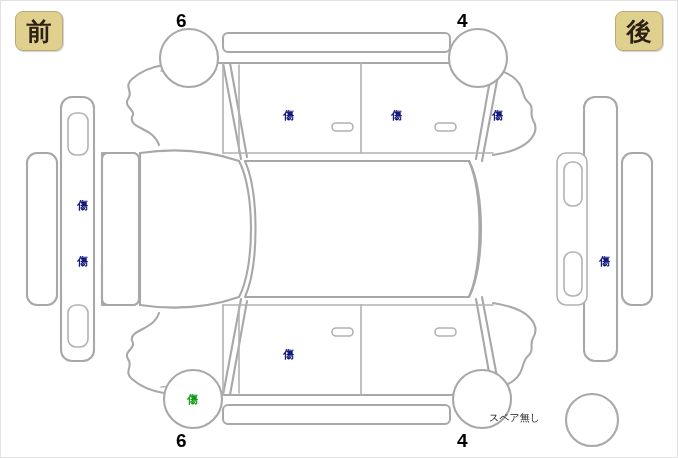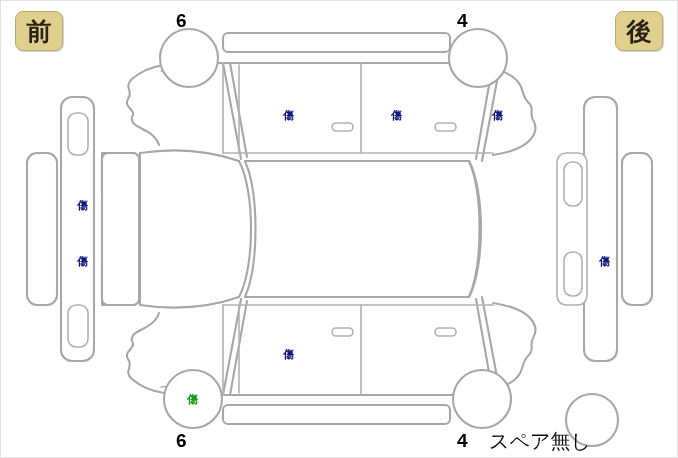--- a/index.html
+++ b/index.html
@@ -69,22 +69,22 @@
     font-family:"DejaVu Sans","Liberation Sans",sans-serif;
     white-space:nowrap;
   }
   .mark.blue { color:#151b7e; }
   .mark.green{ color:#139c13; }
 
   
   .spare-note{
     position:absolute;
     left:488px;
-    top:430px;
-    font-size:20px;
+    top:412px;
+    font-size:10px;
     color:#111111;
     font-family:"DejaVu Sans","Liberation Sans",sans-serif;
     line-height:1;
     white-space:nowrap;
   }
 
   
   .ln{
     fill:none;
     stroke:#a8a8a8;

